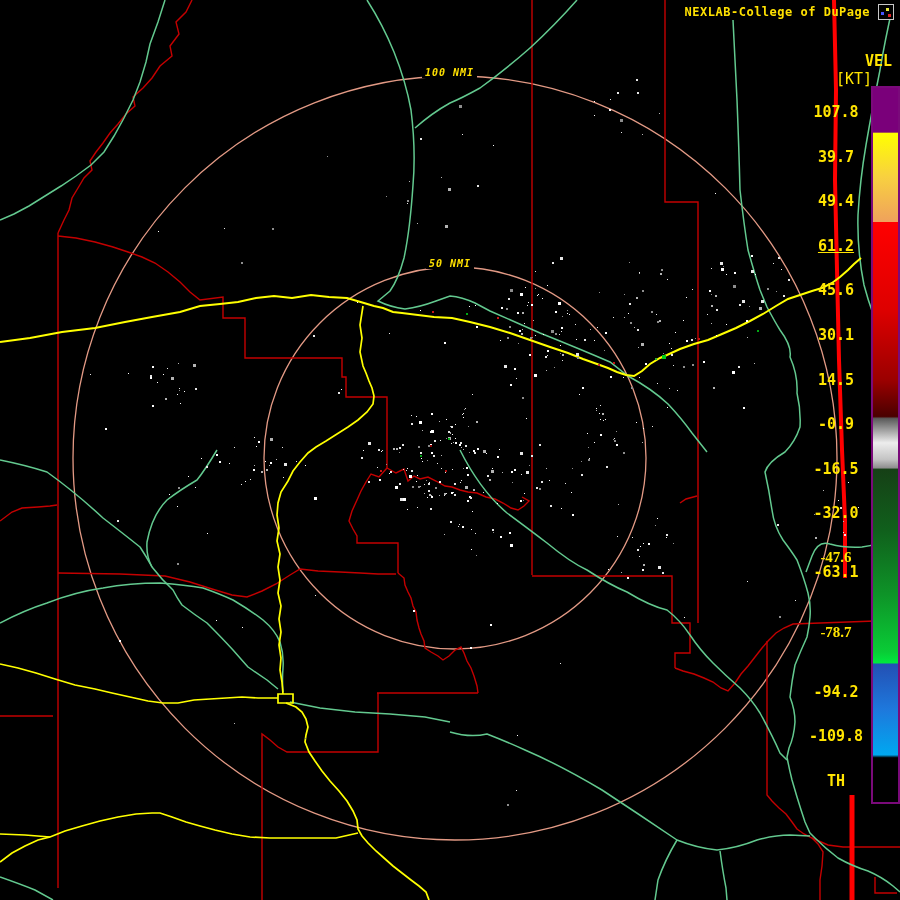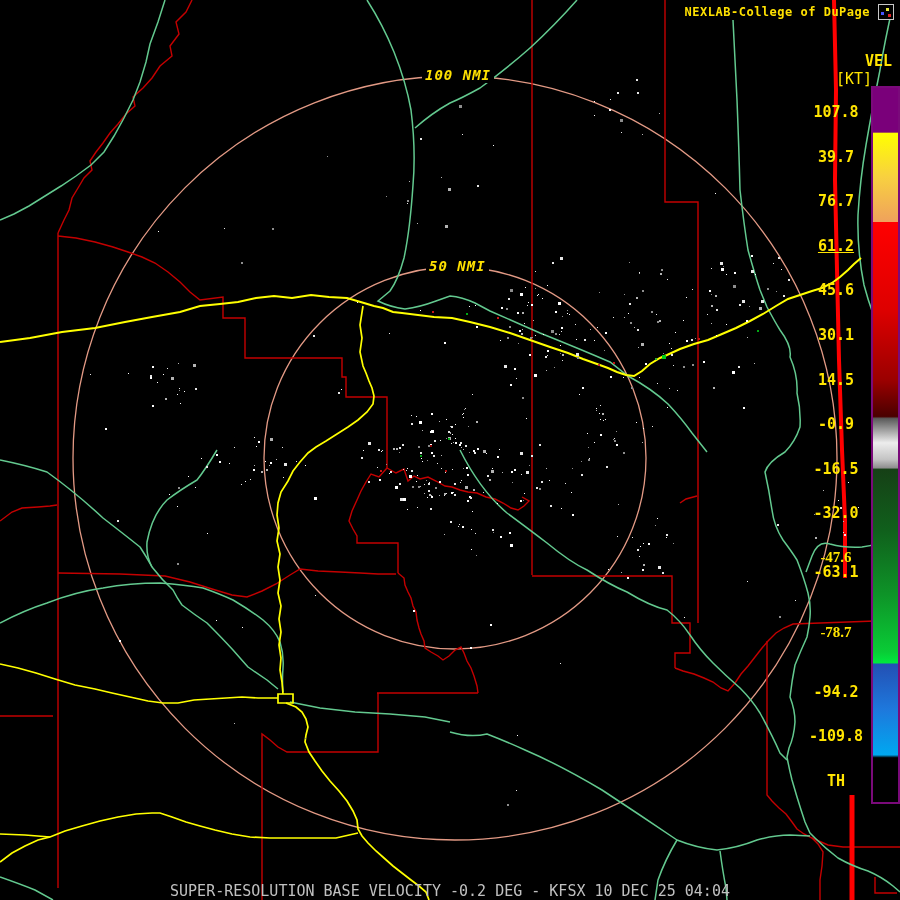--- a/index.html
+++ b/index.html
@@ -5,21 +5,21 @@
   html,body{margin:0;padding:0;background:#000;}
   .stage{position:relative;width:900px;height:900px;background:var(--bg,#000);overflow:hidden;
          font-family:"DejaVu Sans Mono","Liberation Mono",monospace;}
   .stage svg{position:absolute;left:0;top:0;}
   .county{stroke:var(--county,#C40000);stroke-width:1.4;fill:none;}
   .thick{stroke:var(--thick,#FF0000);fill:none;}
   .teal{stroke:var(--teal,#63C98F);stroke-width:1.5;fill:none;}
   .hwy{stroke:var(--hwy,#FFFF00);stroke-width:2;fill:none;}
   .hwy2{stroke:var(--hwy,#FFFF00);stroke-width:1.7;fill:none;}
   .ring{stroke:var(--ring,#E39A85);stroke-width:1.3;fill:none;}
-  .ring-label{position:absolute;color:var(--ringlbl,#FFE100);background:#000;font-size:14px;
+  .ring-label{position:absolute;color:var(--ringlbl,#FFE100);background:#000;font-size:10px;
               font-weight:bold;font-style:italic;letter-spacing:1px;padding:0 3px;white-space:nowrap;}
   .title{position:absolute;top:5px;right:30px;color:var(--titlec,#FFE100);font-size:12px;
          font-weight:bold;letter-spacing:0.5px;white-space:nowrap;margin-left:24px;}
   .title-icon{position:absolute;top:4px;right:6px;width:14px;height:14px;border:1px solid #C8C8C8;
               background:#000;}
   .title-icon i{position:absolute;display:block;width:3px;height:3px;}
   .ti-a{left:2px;top:7px;background:#4455FF;}
   .ti-b{left:7px;top:3px;background:#E8E840;}
   .ti-c{left:9px;top:9px;background:#DD2222;}
   .cb-vel{position:absolute;top:52px;right:8px;color:var(--tickc,#FFE400);font-size:15px;font-weight:bold;}
@@ -627,30 +627,29 @@
     <i class="ti-b"></i>
     <i class="ti-c"></i>
   </div>
 
   <div class="cb-vel">VEL</div>
   <div class="cb-units">[KT]</div>
   <div class="cb-bar" id="cb-bar" style="background: linear-gradient(rgb(122, 0, 122) 0%, rgb(122, 0, 122) 6.2%, rgb(255, 255, 0) 6.3%, rgb(248, 208, 64) 12.5%, rgb(239, 162, 92) 18.7%, rgb(255, 0, 0) 18.8%, rgb(222, 0, 0) 31%, rgb(154, 0, 0) 41%, rgb(74, 0, 0) 46%, rgb(90, 90, 90) 46.3%, rgb(237, 237, 237) 49.7%, rgb(196, 196, 196) 52%, rgb(142, 142, 142) 53.2%, rgb(22, 64, 22) 53.4%, rgb(16, 96, 28) 62%, rgb(14, 148, 40) 71%, rgb(9, 204, 54) 79%, rgb(0, 232, 62) 80.5%, rgb(35, 80, 180) 80.7%, rgb(30, 120, 220) 87%, rgb(0, 168, 240) 93.4%, rgb(0, 0, 0) 93.8%, rgb(0, 0, 0) 100%); left: 871px; top: 86px; width: 25px; height: 714px;"></div>
   <div id="cb-ticks">
       <div class="cb-tick" style="top: 103px;">107.8</div>
       <div class="cb-tick" style="top: 147.6px;">39.7</div>
-      <div class="cb-tick" style="top: 192.2px;">76.7</div>
+      <div class="cb-tick" style="top: 192.2px;">49.4</div>
       <div class="cb-tick" style="top: 236.8px; text-decoration: underline;">61.2</div>
       <div class="cb-tick" style="top: 281.4px;">45.6</div>
       <div class="cb-tick" style="top: 326px;">30.1</div>
       <div class="cb-tick" style="top: 370.6px;">14.5</div>
       <div class="cb-tick" style="top: 415.2px;">-0.9</div>
       <div class="cb-tick" style="top: 459.8px;">-16.5</div>
       <div class="cb-tick" style="top: 504.4px;">-32.0</div>
       <div class="cb-tick" style="top: 549px; font-family: Liberation Serif, serif;">-47.6</div>
       <div class="cb-tick" style="top: 563px;">-63.1</div>
       <div class="cb-tick" style="top: 624px; font-family: Liberation Serif, serif;">-78.7</div>
       <div class="cb-tick" style="top: 682.8px;">-94.2</div>
       <div class="cb-tick" style="top: 727.4px;">-109.8</div>
       <div class="cb-tick" style="top: 772px;">TH</div>
     </div>
 
-  <div class="status">SUPER-RESOLUTION BASE VELOCITY -0.2 DEG - KFSX 10 DEC 25 04:04</div>
 </div>
 
 </body></html>

